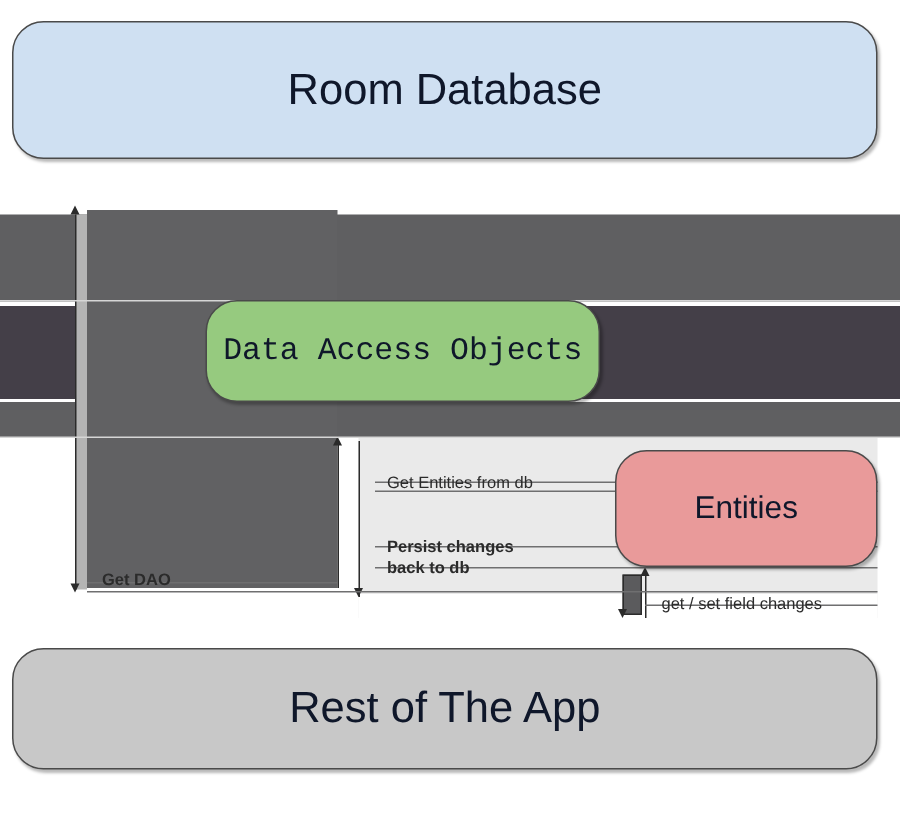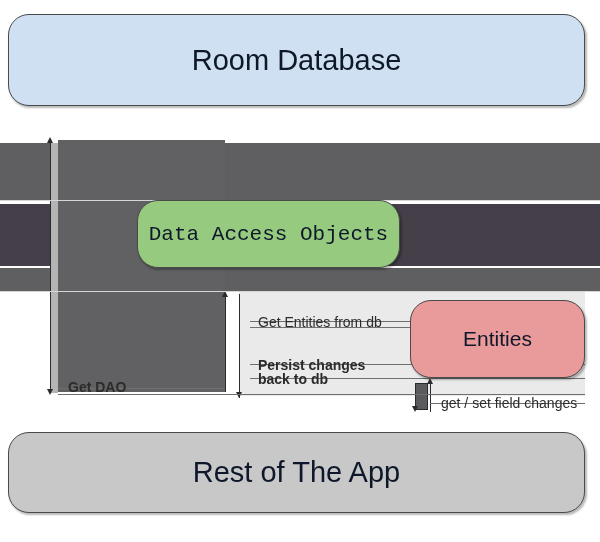--- a/index.html
+++ b/index.html
@@ -137,21 +137,21 @@
   }
   #box-rest-of-app {
     left: 8px;  top: 432px; width: 577px; height: 81px;
     background: #c8c8c8;
     font-size: 29px;
   }
 
   
   .edge-label {
     position: absolute;
-    font-size: 14px;
+    font-size: 11px;
     color: #2b2b2b;
     line-height: 14px;
     white-space: pre-line;
   }
   #label-get-dao        { left: 68px;  top: 380px; font-weight: bold; }
   #label-get-entities   { left: 258px; top: 315px; }
   #label-persist        { left: 258px; top: 358px; font-weight: bold; }
   #label-get-set-fields { left: 441px; top: 396px; }
 </style>
 </head>

